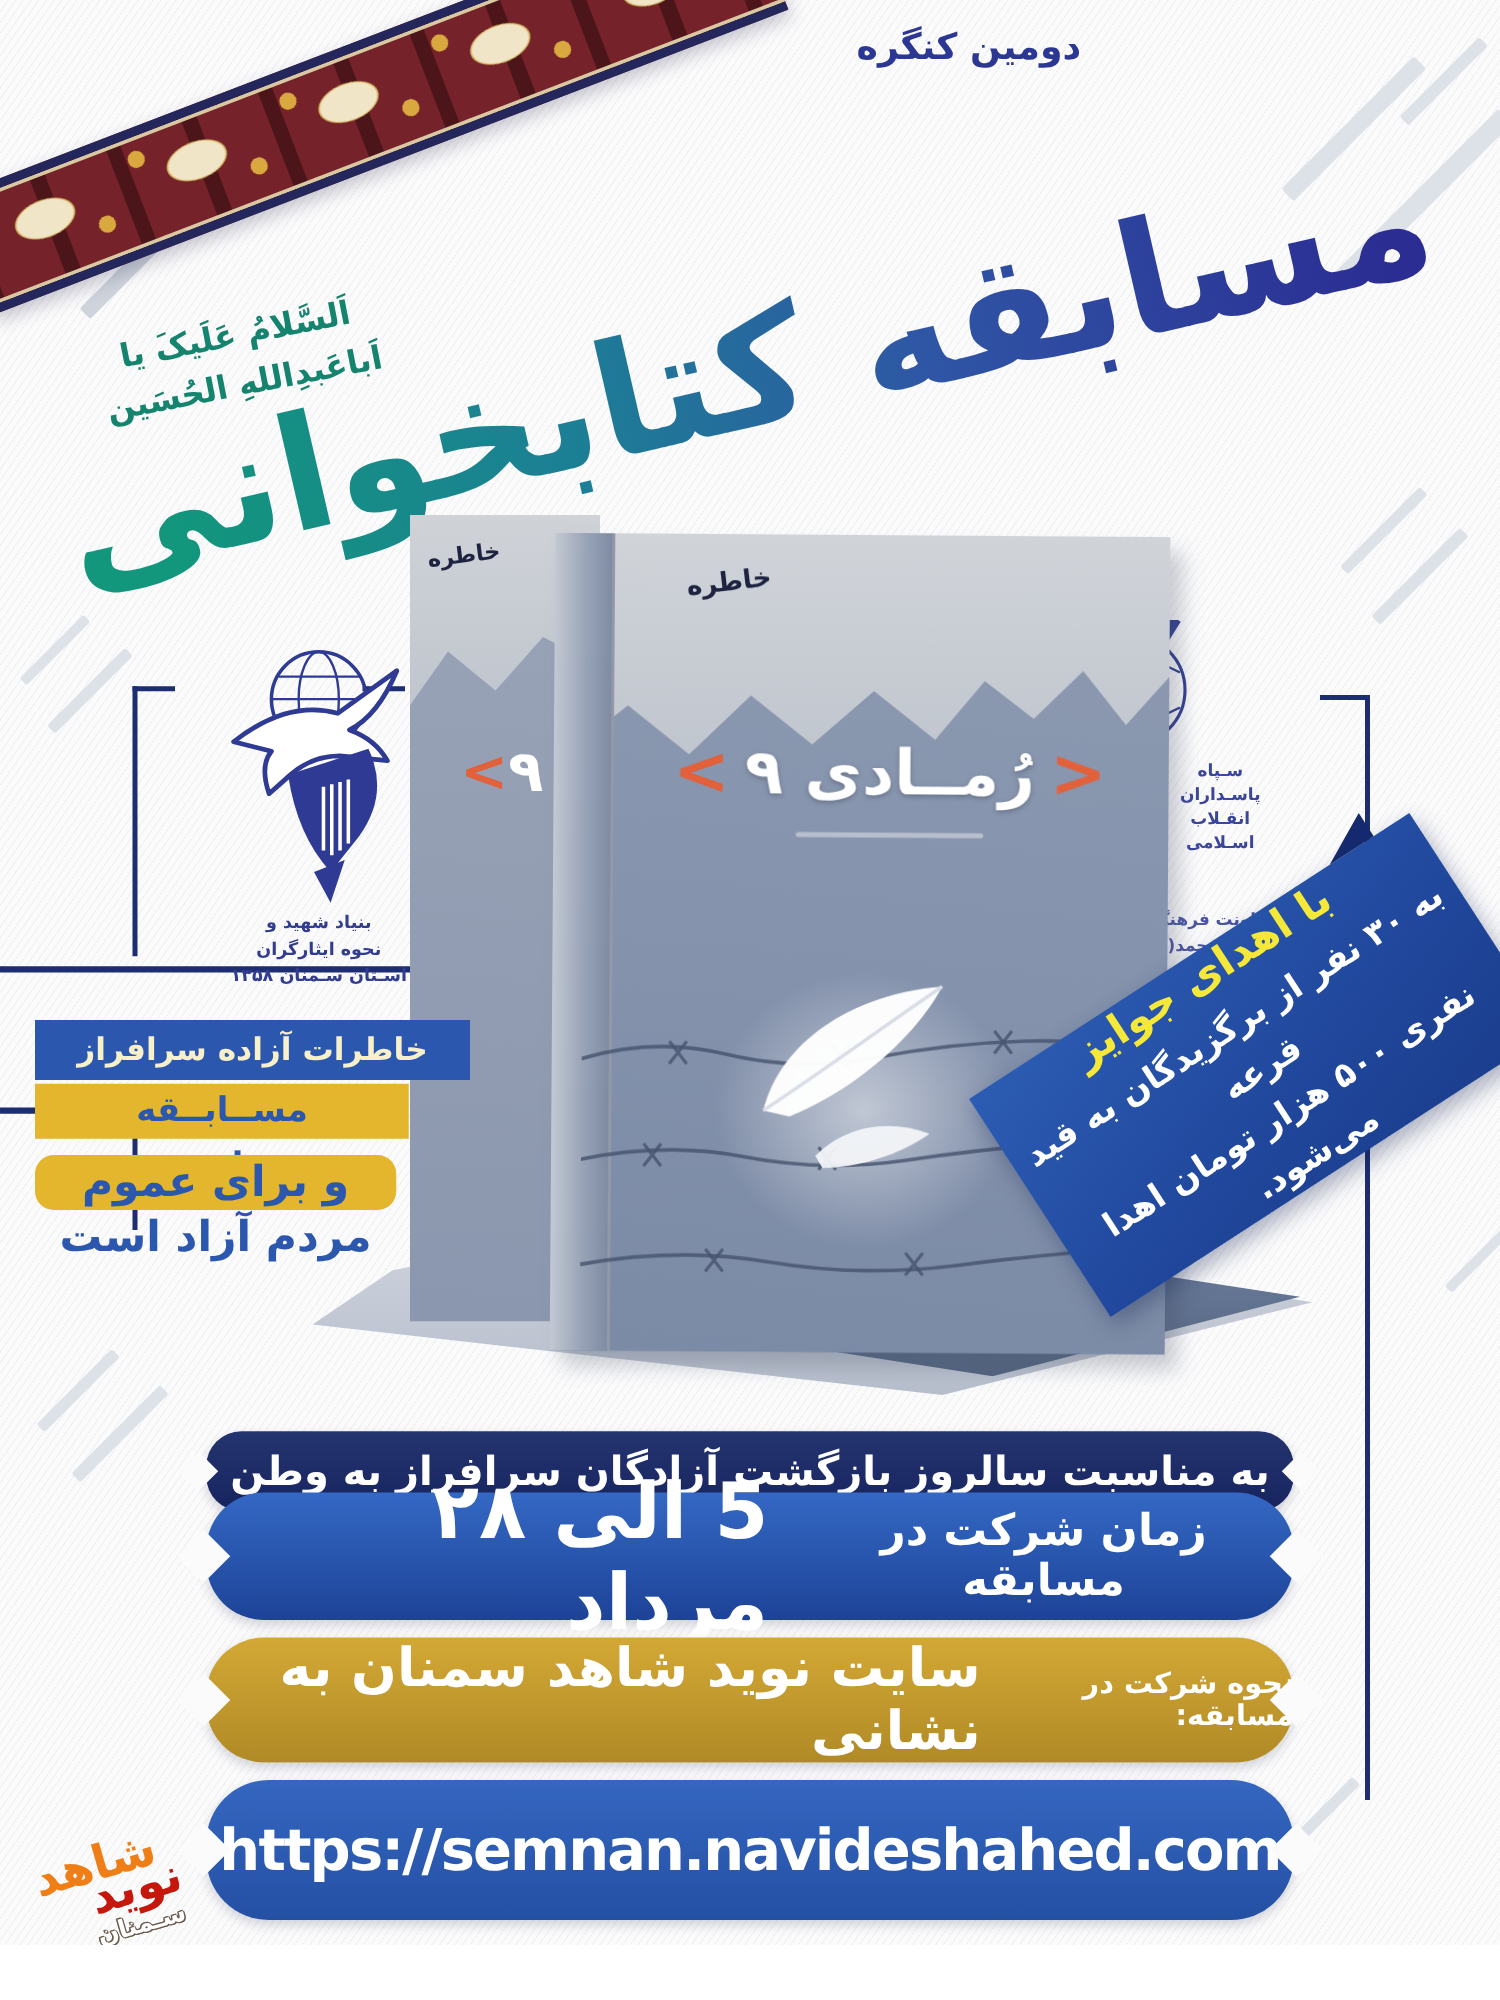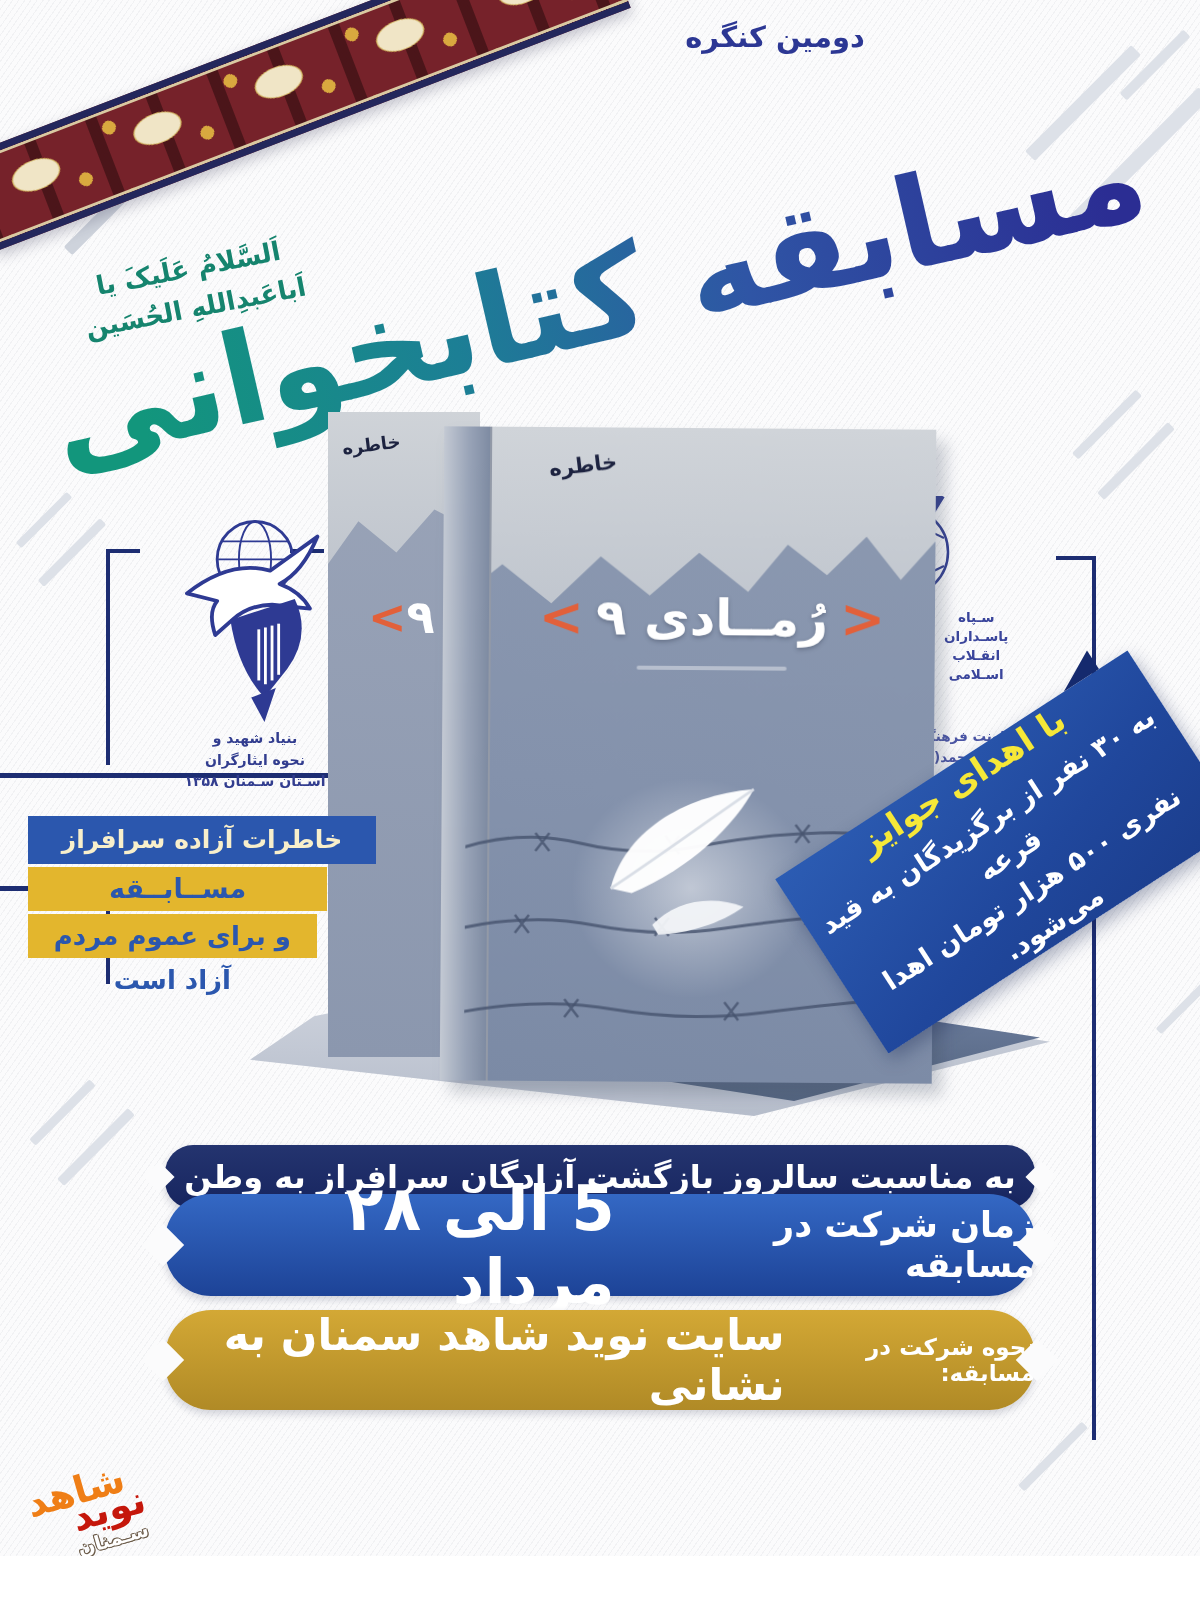--- a/index.html
+++ b/index.html
@@ -87,42 +87,42 @@
   .cover-sub{position:absolute;left:46px;right:0;top:238px;display:flex;justify-content:center;}
   .cover-sub i{display:block;width:150px;height:4px;background:rgba(255,255,255,.4);border-radius:2px;}
   .wire{position:absolute;left:24px;bottom:6px;width:460px;height:268px;}
   .feather-big{position:absolute;left:150px;top:360px;transform:rotate(-8deg);}
   .feather-small{position:absolute;left:210px;top:462px;transform:rotate(14deg);}
   .feather-glow{position:absolute;left:120px;top:340px;width:260px;height:240px;background:radial-gradient(ellipse at center,rgba(255,255,255,.5),rgba(255,255,255,0) 65%);}
   
   .info-box{position:absolute;left:28px;top:816px;width:348px;z-index:7;display:flex;flex-direction:column;align-items:flex-end;direction:rtl;font-weight:bold;}
   .info-box .b1{width:100%;background:#2b57ae;color:#f8efcb;font-size:25px;height:48px;line-height:48px;text-align:center;}
   .info-box .b2{width:86%;background:#e3b62d;color:#2b57ae;font-size:27px;height:44px;line-height:44px;text-align:center;margin-top:3px;}
-  .info-box .b3{width:83%;background:#e3b62d;color:#2b57ae;font-size:26px;height:44px;line-height:44px;text-align:center;margin-top:3px;}
+  .info-box .b3{width:83%;background:#e3b62d;color:#2b57ae;font-size:34px;height:44px;line-height:44px;text-align:center;margin-top:13px;border-radius:15px;}
   
   .prize-ribbon{position:absolute;left:798px;top:748px;width:420px;height:208px;z-index:8;
     transform:rotate(-33deg);
     background:linear-gradient(160deg,#2c5cb3 0%,#20479c 60%,#1b3d8c 100%);
     box-shadow:0 8px 18px rgba(20,35,80,.35);
     display:flex;flex-direction:column;align-items:center;justify-content:center;
     direction:rtl;text-align:center;font-weight:bold;}
   .prize-ribbon::after{content:"";position:absolute;top:-22px;right:34px;
     border-left:42px solid transparent;border-bottom:22px solid #152a6e;}
   .prize-ribbon .p1{color:#f6e838;font-size:34px;margin-bottom:8px;}
   .prize-ribbon .p2,.prize-ribbon .p3{color:#ffffff;font-size:27px;line-height:1.5;}
   
   .banner{position:absolute;left:165px;width:870px;display:flex;align-items:center;justify-content:center;
     color:#fff;font-weight:bold;z-index:9;box-shadow:0 4px 9px rgba(20,30,60,.18);direction:rtl;}
   .banner::before,.banner::after{content:"";position:absolute;top:50%;width:30px;height:30px;background:#fbfbfc;transform:translateY(-50%) rotate(45deg);}
   .banner::before{left:-17px;}
   .banner::after{right:-17px;}
   .banner.b1{top:1117px;height:64px;border-radius:28px;background:linear-gradient(180deg,#24346f,#17255f);font-size:32px;margin-top:28px;}
   .banner.b1::before,.banner.b1::after{width:22px;height:22px;}
   .banner.b2{top:1194px;height:102px;border-radius:46px;background:linear-gradient(180deg,#3468c4,#1d4397);gap:20px;}
-  .banner.b2 .small{font-size:35px;}
+  .banner.b2 .small{font-size:35px;text-align:center;}
   .banner.b2 .big{font-size:62px;}
   .banner.b3{top:1310px;height:100px;border-radius:46px;background:linear-gradient(180deg,#d3a835,#b08a26);gap:14px;}
   .banner.b3 .small{font-size:23px;}
   .banner.b3 .big{font-size:43px;}
   .banner.b4{top:1424px;height:112px;border-radius:50px;background:linear-gradient(180deg,#3566c0,#2450a4);direction:ltr;font-size:46px;letter-spacing:-1.5px;}
   
   .watermark{position:absolute;left:14px;top:1462px;width:180px;transform:rotate(-16deg);z-index:10;text-align:center;font-weight:bold;direction:rtl;}
   .watermark .w1{display:block;color:#ef7e16;font-size:38px;margin-left:-46px;}
   .watermark .w2{display:block;color:#c5170b;font-size:38px;margin-top:-18px;margin-right:-8px;}
   .watermark .w3{display:block;color:#ffffff;font-size:20px;margin-top:-4px;
@@ -278,20 +278,23 @@
     <span>به مناسبت سالروز بازگشت آزادگان سرافراز به وطن</span>
   </div>
   <div class="banner b2">
     <span class="small">زمان شرکت در مسابقه</span>
     <span class="big">5 الی ۲۸ مرداد</span>
   </div>
   <div class="banner b3">
     <span class="small">نحوه شرکت در مسابقه:</span>
     <span class="big">سایت نوید شاهد سمنان به نشانی</span>
   </div>
+  <div class="banner b4">
+    <span>https://semnan.navideshahed.com</span>
+  </div>
 
   <div class="watermark">
     <span class="w1">شاهد</span>
     <span class="w2">نوید</span>
     <span class="w3">سـمنان</span>
   </div>
 
 </div>
 
 </body></html>

